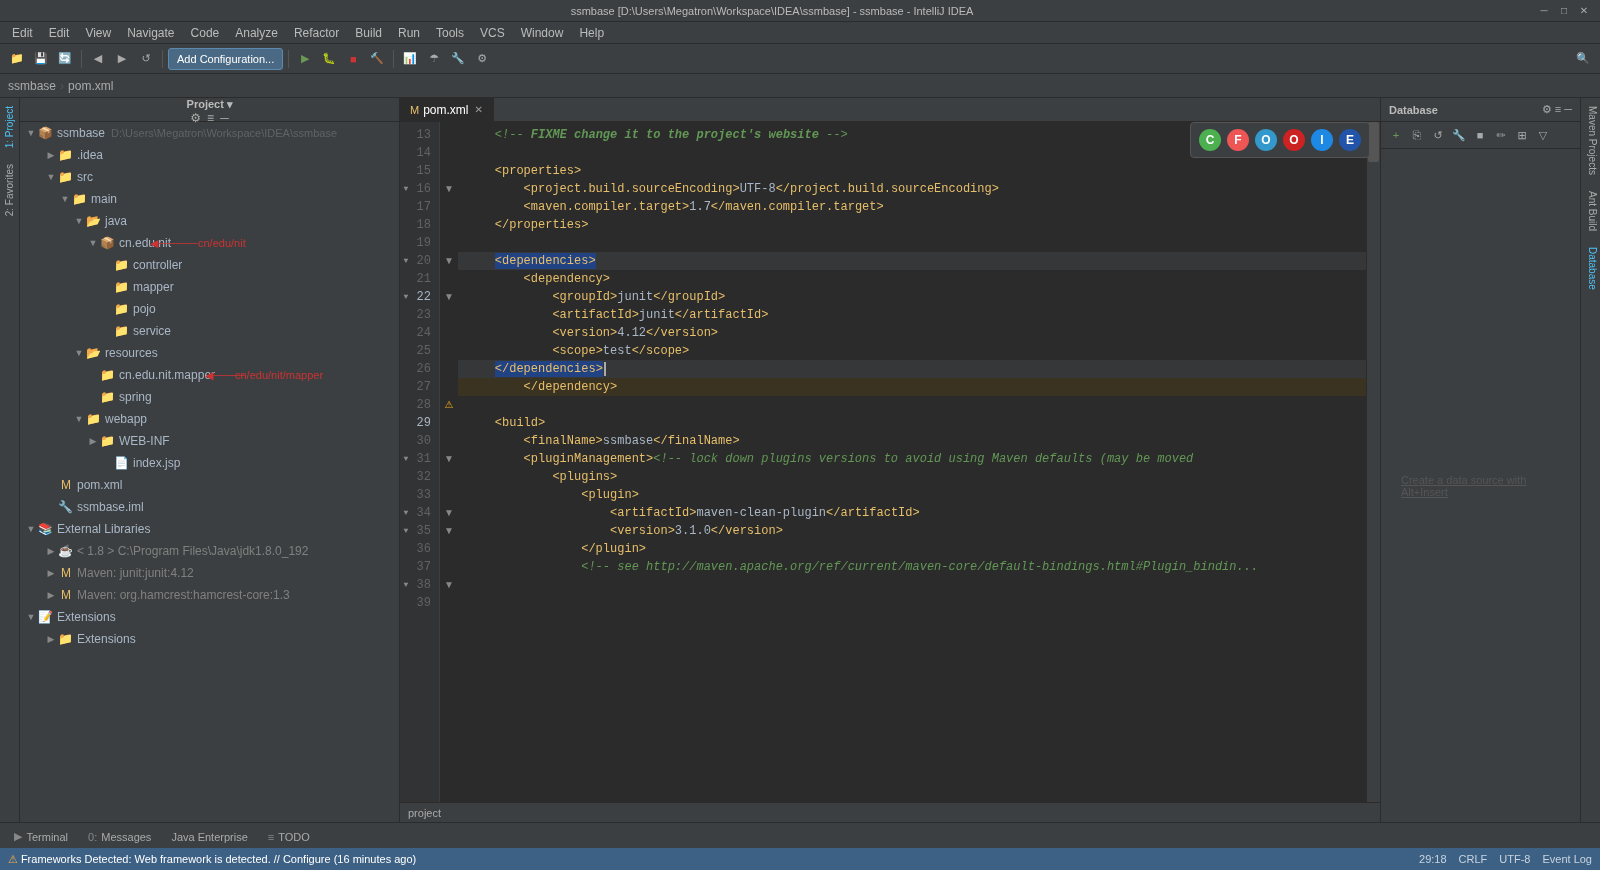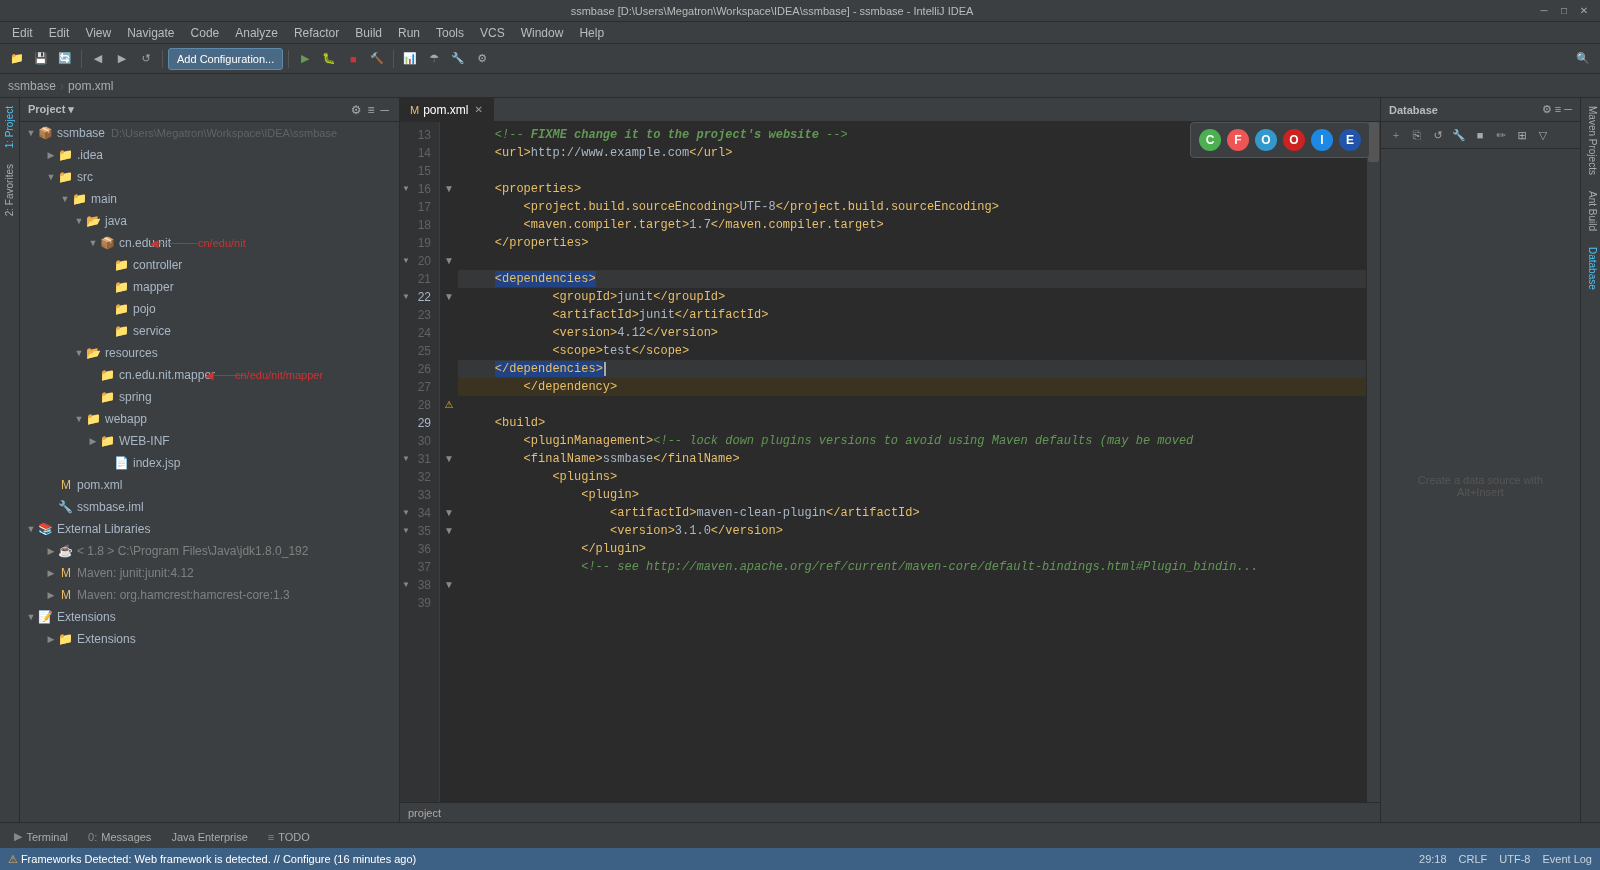--- a/index.html
+++ b/index.html
@@ -22,21 +22,21 @@
     .toolbar-spacer { flex: 1; }
 
     
     #nav-bar { background: #3c3f41; height: 24px; display: flex; align-items: stretch; border-bottom: 2px solid #2b2b2b; padding-left: 4px; }
 
     
     #main { display: flex; height: calc(870px - 22px - 22px - 30px - 24px - 26px - 22px); }
 
     
     #sidebar { width: 380px; background: #3c3f41; border-right: 1px solid #2b2b2b; display: flex; flex-direction: column; overflow: hidden; }
-    #sidebar-header { height: 24px; background: #3c3f41; display: flex; align-items: center; justify-content: space-between; padding: 0 8px; border-bottom: 1px solid #2b2b2b; }
+    #sidebar-header { height: 24px; background: #3c3f41; display: flex; align-items: center; justify-content: space-between; padding: 0 8px; border-bottom: 1px solid #2b2b2b; flex-direction: column; }
     #sidebar-header .panel-title { font-size: 11px; color: #bbb; font-weight: bold; }
     #sidebar-header .panel-actions { display: flex; gap: 2px; }
     #sidebar-header .panel-actions span { font-size: 12px; color: #aaa; cursor: pointer; padding: 0 2px; }
     #sidebar-content { flex: 1; overflow-y: auto; overflow-x: hidden; }
     #sidebar-content::-webkit-scrollbar { width: 8px; }
     #sidebar-content::-webkit-scrollbar-track { background: #3c3f41; }
     #sidebar-content::-webkit-scrollbar-thumb { background: #555; }
 
     .tree-item { display: flex; align-items: center; height: 22px; padding-left: 0; cursor: pointer; white-space: nowrap; }
     .tree-item .arrow { width: 14px; text-align: center; font-size: 9px; color: #888; }
@@ -47,21 +47,21 @@
     
     #editor-area { flex: 1; background: #2b2b2b; display: flex; flex-direction: column; position: relative; }
     #editor-tabs { height: 24px; background: #3c3f41; display: flex; align-items: stretch; border-bottom: 1px solid #2b2b2b; }
     .editor-tab { display: flex; align-items: center; padding: 0 10px; font-size: 12px; color: #aaa; cursor: pointer; border-right: 1px solid #2b2b2b; min-width: 80px; }
     .editor-tab.active { background: #2b2b2b; color: #fff; }
     .editor-tab .tab-icon { margin-right: 4px; color: #e8bf6a; font-size: 11px; }
     .editor-tab-close { margin-left: 6px; font-size: 10px; opacity: 0.5; cursor: pointer; }
 
     
     #code-editor { flex: 1; display: flex; overflow: hidden; position: relative; }
-    #line-numbers { width: 40px; background: #313335; padding: 4px 0; text-align: right; font-family: Liberation Sans, sans-serif; font-size: 12px; color: #606366; line-height: 18px; border-right: 1px solid #3c3f41; overflow: hidden; }
+    #line-numbers { width: 40px; background: #313335; padding: 4px 0; text-align: right; font-family: Liberation Mono, monospace; font-size: 12px; color: #606366; line-height: 18px; border-right: 1px solid #3c3f41; overflow: hidden; }
     #line-numbers .ln { padding-right: 8px; height: 18px; display: flex; align-items: center; justify-content: flex-end; position: relative; }
     #line-numbers .ln.active { color: #a9b7c6; }
     #line-numbers .fold-btn { position: absolute; left: 0; width: 12px; text-align: center; color: #888; font-size: 8px; }
 
     #code-content { flex: 1; padding: 4px 0; font-family: 'Consolas', 'Courier New', monospace; font-size: 12px; line-height: 18px; overflow: auto; background: #2b2b2b; }
     #code-content::-webkit-scrollbar { width: 8px; height: 8px; }
     #code-content::-webkit-scrollbar-track { background: #3c3f41; }
     #code-content::-webkit-scrollbar-thumb { background: #555; }
 
     .code-line { display: flex; align-items: center; min-height: 18px; padding: 0 8px; position: relative; }
@@ -71,21 +71,21 @@
     .comment { color: #629755; font-style: italic; }
     .text-content { color: #a9b7c6; }
 
     
     #right-panel { width: 200px; background: #3c3f41; border-left: 1px solid #2b2b2b; display: flex; flex-direction: column; }
     #right-panel-header { height: 24px; display: flex; align-items: center; justify-content: space-between; padding: 0 8px; border-bottom: 1px solid #2b2b2b; }
     #right-panel-header .title { font-size: 11px; color: #bbb; font-weight: bold; }
     #right-panel .toolbar-row { display: flex; align-items: center; padding: 4px 6px; gap: 3px; border-bottom: 1px solid #2b2b2b; }
     #right-panel .toolbar-row .btn { width: 18px; height: 18px; display: flex; align-items: center; justify-content: center; font-size: 11px; color: #aaa; cursor: pointer; }
     #right-panel-content { flex: 1; display: flex; align-items: center; justify-content: center; }
-    #right-panel-content .hint { color: #555; font-size: 11px; text-align: center; padding: 20px; }
+    #right-panel-content .hint { color: #555; font-size: 11px; text-align: left; padding: 20px; text-decoration: underline; }
 
     
     .browser-popup { position: absolute; top: 24px; right: 0; background: #3c3f41; border: 1px solid #555; border-radius: 4px; padding: 6px 8px; display: flex; gap: 6px; align-items: center; z-index: 100; }
     .browser-icon { width: 22px; height: 22px; border-radius: 50%; display: flex; align-items: center; justify-content: center; font-size: 12px; font-weight: bold; cursor: pointer; }
 
     
     #vertical-tabs-left { width: 20px; background: #3c3f41; display: flex; flex-direction: column; align-items: center; border-right: 1px solid #2b2b2b; gap: 0; }
     .vtab { writing-mode: vertical-rl; transform: rotate(180deg); font-size: 10px; color: #aaa; padding: 8px 2px; cursor: pointer; white-space: nowrap; }
     .vtab.active { color: #4fc3f7; }
 
@@ -412,23 +412,20 @@
         <div style="height:18px;"></div>
         <div style="height:18px;display:flex;align-items:center;justify-content:center;">▼</div>
         <div style="height:18px;"></div>
       </div>
       <div id="code-content">
 
         <div class="code-line">
           <span class="comment">&nbsp;&nbsp;&nbsp;&nbsp;<span style="font-style:italic;color:#629755;">&lt;!-- </span><span style="color:#629755;font-style:italic;font-weight:bold;">FIXME change it to </span><span style="font-style:italic;color:#629755;font-weight:bold;">the</span><span style="font-style:italic;color:#629755;font-weight:bold;"> project's website</span><span style="font-style:italic;color:#629755;"> --&gt;</span></span>
         </div>
 
-        <div class="code-line">
-          <span>&nbsp;&nbsp;&nbsp;&nbsp;<span class="tag">&lt;url&gt;</span><span class="text-content">http://www.example.com</span><span class="tag">&lt;/url&gt;</span></span>
-        </div>
 
         <div class="code-line">&nbsp;</div>
 
         <div class="code-line">
           <span>&nbsp;&nbsp;&nbsp;&nbsp;<span class="tag">&lt;properties&gt;</span></span>
         </div>
 
         <div class="code-line">
           <span>&nbsp;&nbsp;&nbsp;&nbsp;&nbsp;&nbsp;&nbsp;&nbsp;<span class="tag">&lt;project.build.sourceEncoding&gt;</span><span class="text-content">UTF-8</span><span class="tag">&lt;/project.build.sourceEncoding&gt;</span></span>
         </div>
@@ -441,20 +438,23 @@
         <div class="code-line">
           <span>&nbsp;&nbsp;&nbsp;&nbsp;<span class="tag">&lt;/properties&gt;</span></span>
         </div>
 
         <div class="code-line">&nbsp;</div>
 
         <div class="code-line highlighted">
           <span>&nbsp;&nbsp;&nbsp;&nbsp;<span class="tag" style="background:#214283;padding:1px 0;">&lt;dependencies&gt;</span></span>
         </div>
 
+        <div class="code-line">
+          <span>&nbsp;&nbsp;&nbsp;&nbsp;&nbsp;&nbsp;&nbsp;&nbsp;<span class="tag">&lt;dependency&gt;</span></span>
+        </div>
 
         <div class="code-line">
           <span>&nbsp;&nbsp;&nbsp;&nbsp;&nbsp;&nbsp;&nbsp;&nbsp;&nbsp;&nbsp;&nbsp;&nbsp;<span class="tag">&lt;groupId&gt;</span><span class="text-content">junit</span><span class="tag">&lt;/groupId&gt;</span></span>
         </div>
 
         <div class="code-line">
           <span>&nbsp;&nbsp;&nbsp;&nbsp;&nbsp;&nbsp;&nbsp;&nbsp;&nbsp;&nbsp;&nbsp;&nbsp;<span class="tag">&lt;artifactId&gt;</span><span class="text-content">junit</span><span class="tag">&lt;/artifactId&gt;</span></span>
         </div>
 
         <div class="code-line">
@@ -473,25 +473,25 @@
           <span>&nbsp;&nbsp;&nbsp;&nbsp;&nbsp;&nbsp;&nbsp;&nbsp;<span class="tag">&lt;/dependency&gt;</span></span>
         </div>
 
         <div class="code-line">&nbsp;</div>
 
         <div class="code-line">
           <span>&nbsp;&nbsp;&nbsp;&nbsp;<span class="tag">&lt;build&gt;</span></span>
         </div>
 
         <div class="code-line">
+          <span>&nbsp;&nbsp;&nbsp;&nbsp;&nbsp;&nbsp;&nbsp;&nbsp;<span class="tag">&lt;finalName&gt;</span><span class="text-content">ssmbase</span><span class="tag">&lt;/finalName&gt;</span></span>
+        </div>
+
+        <div class="code-line">
           <span>&nbsp;&nbsp;&nbsp;&nbsp;&nbsp;&nbsp;&nbsp;&nbsp;<span class="tag">&lt;pluginManagement&gt;</span><span class="comment">&lt;!-- lock down plugins versions to avoid using Maven defaults (may be moved</span></span>
-        </div>
-
-        <div class="code-line">
-          <span>&nbsp;&nbsp;&nbsp;&nbsp;&nbsp;&nbsp;&nbsp;&nbsp;<span class="tag">&lt;finalName&gt;</span><span class="text-content">ssmbase</span><span class="tag">&lt;/finalName&gt;</span></span>
         </div>
 
         <div class="code-line">
           <span>&nbsp;&nbsp;&nbsp;&nbsp;&nbsp;&nbsp;&nbsp;&nbsp;&nbsp;&nbsp;&nbsp;&nbsp;<span class="tag">&lt;plugins&gt;</span></span>
         </div>
 
         <div class="code-line">
           <span>&nbsp;&nbsp;&nbsp;&nbsp;&nbsp;&nbsp;&nbsp;&nbsp;&nbsp;&nbsp;&nbsp;&nbsp;&nbsp;&nbsp;&nbsp;&nbsp;<span class="tag">&lt;plugin&gt;</span></span>
         </div>
 

